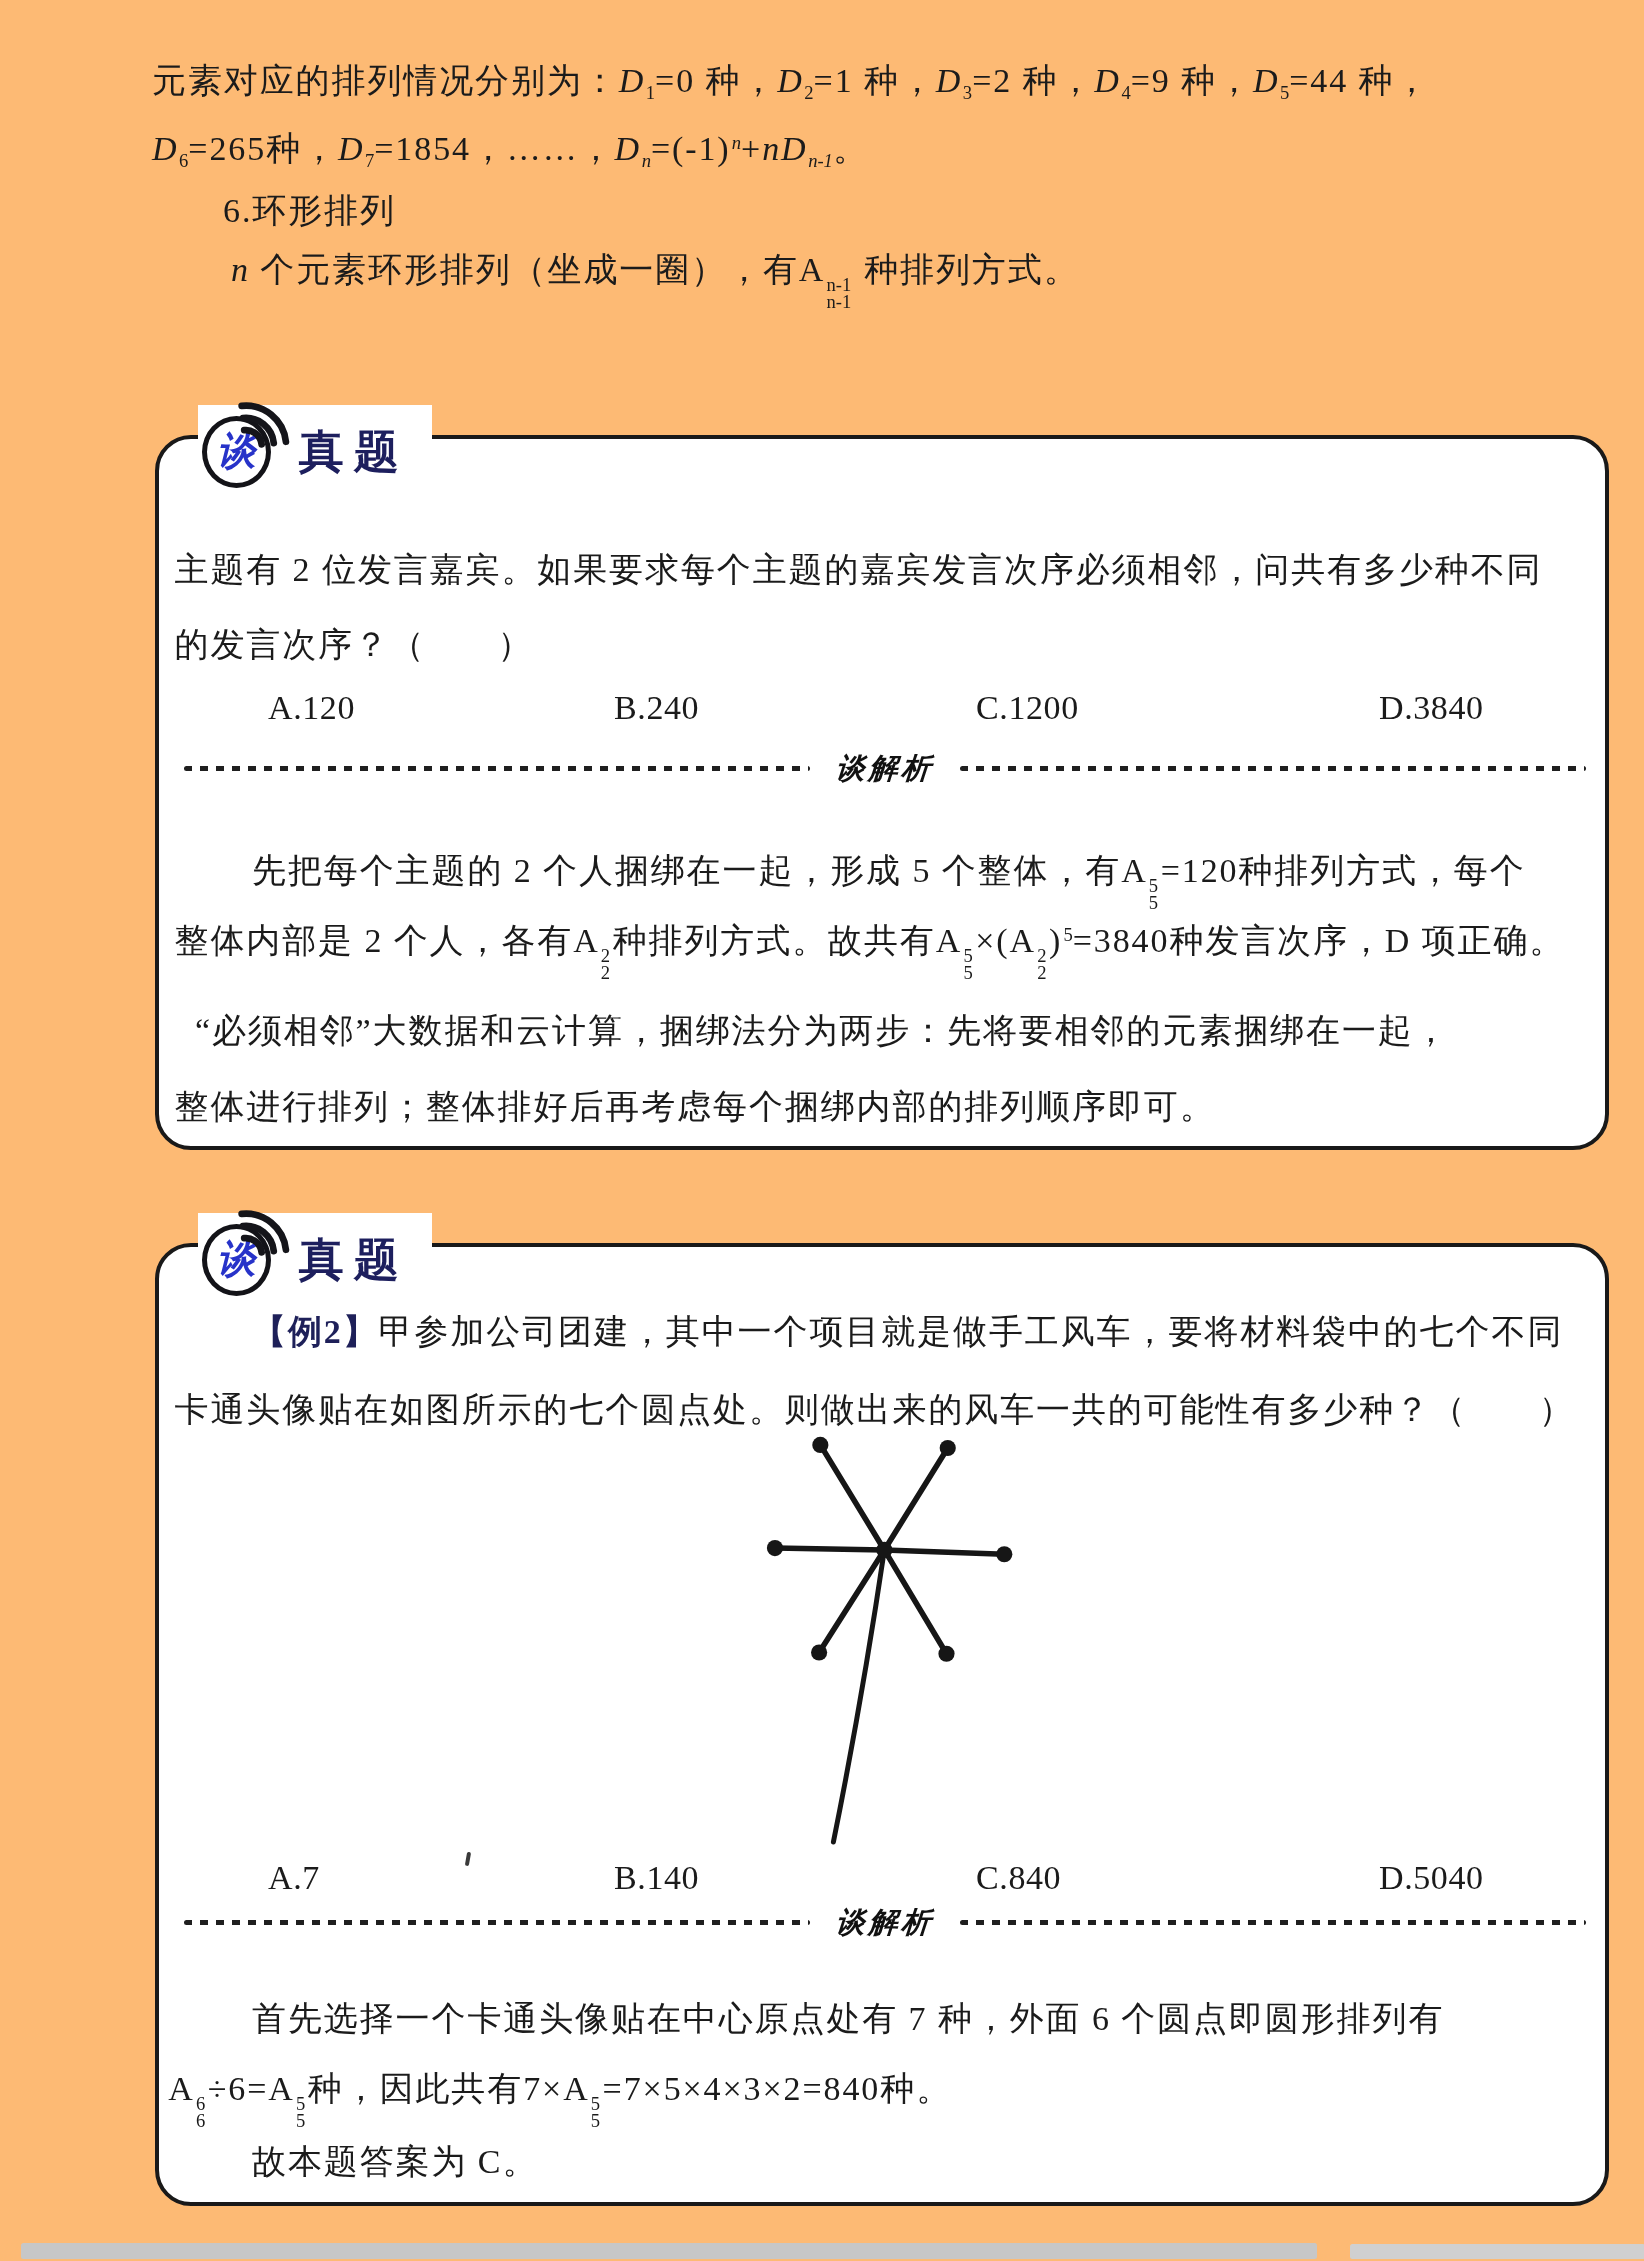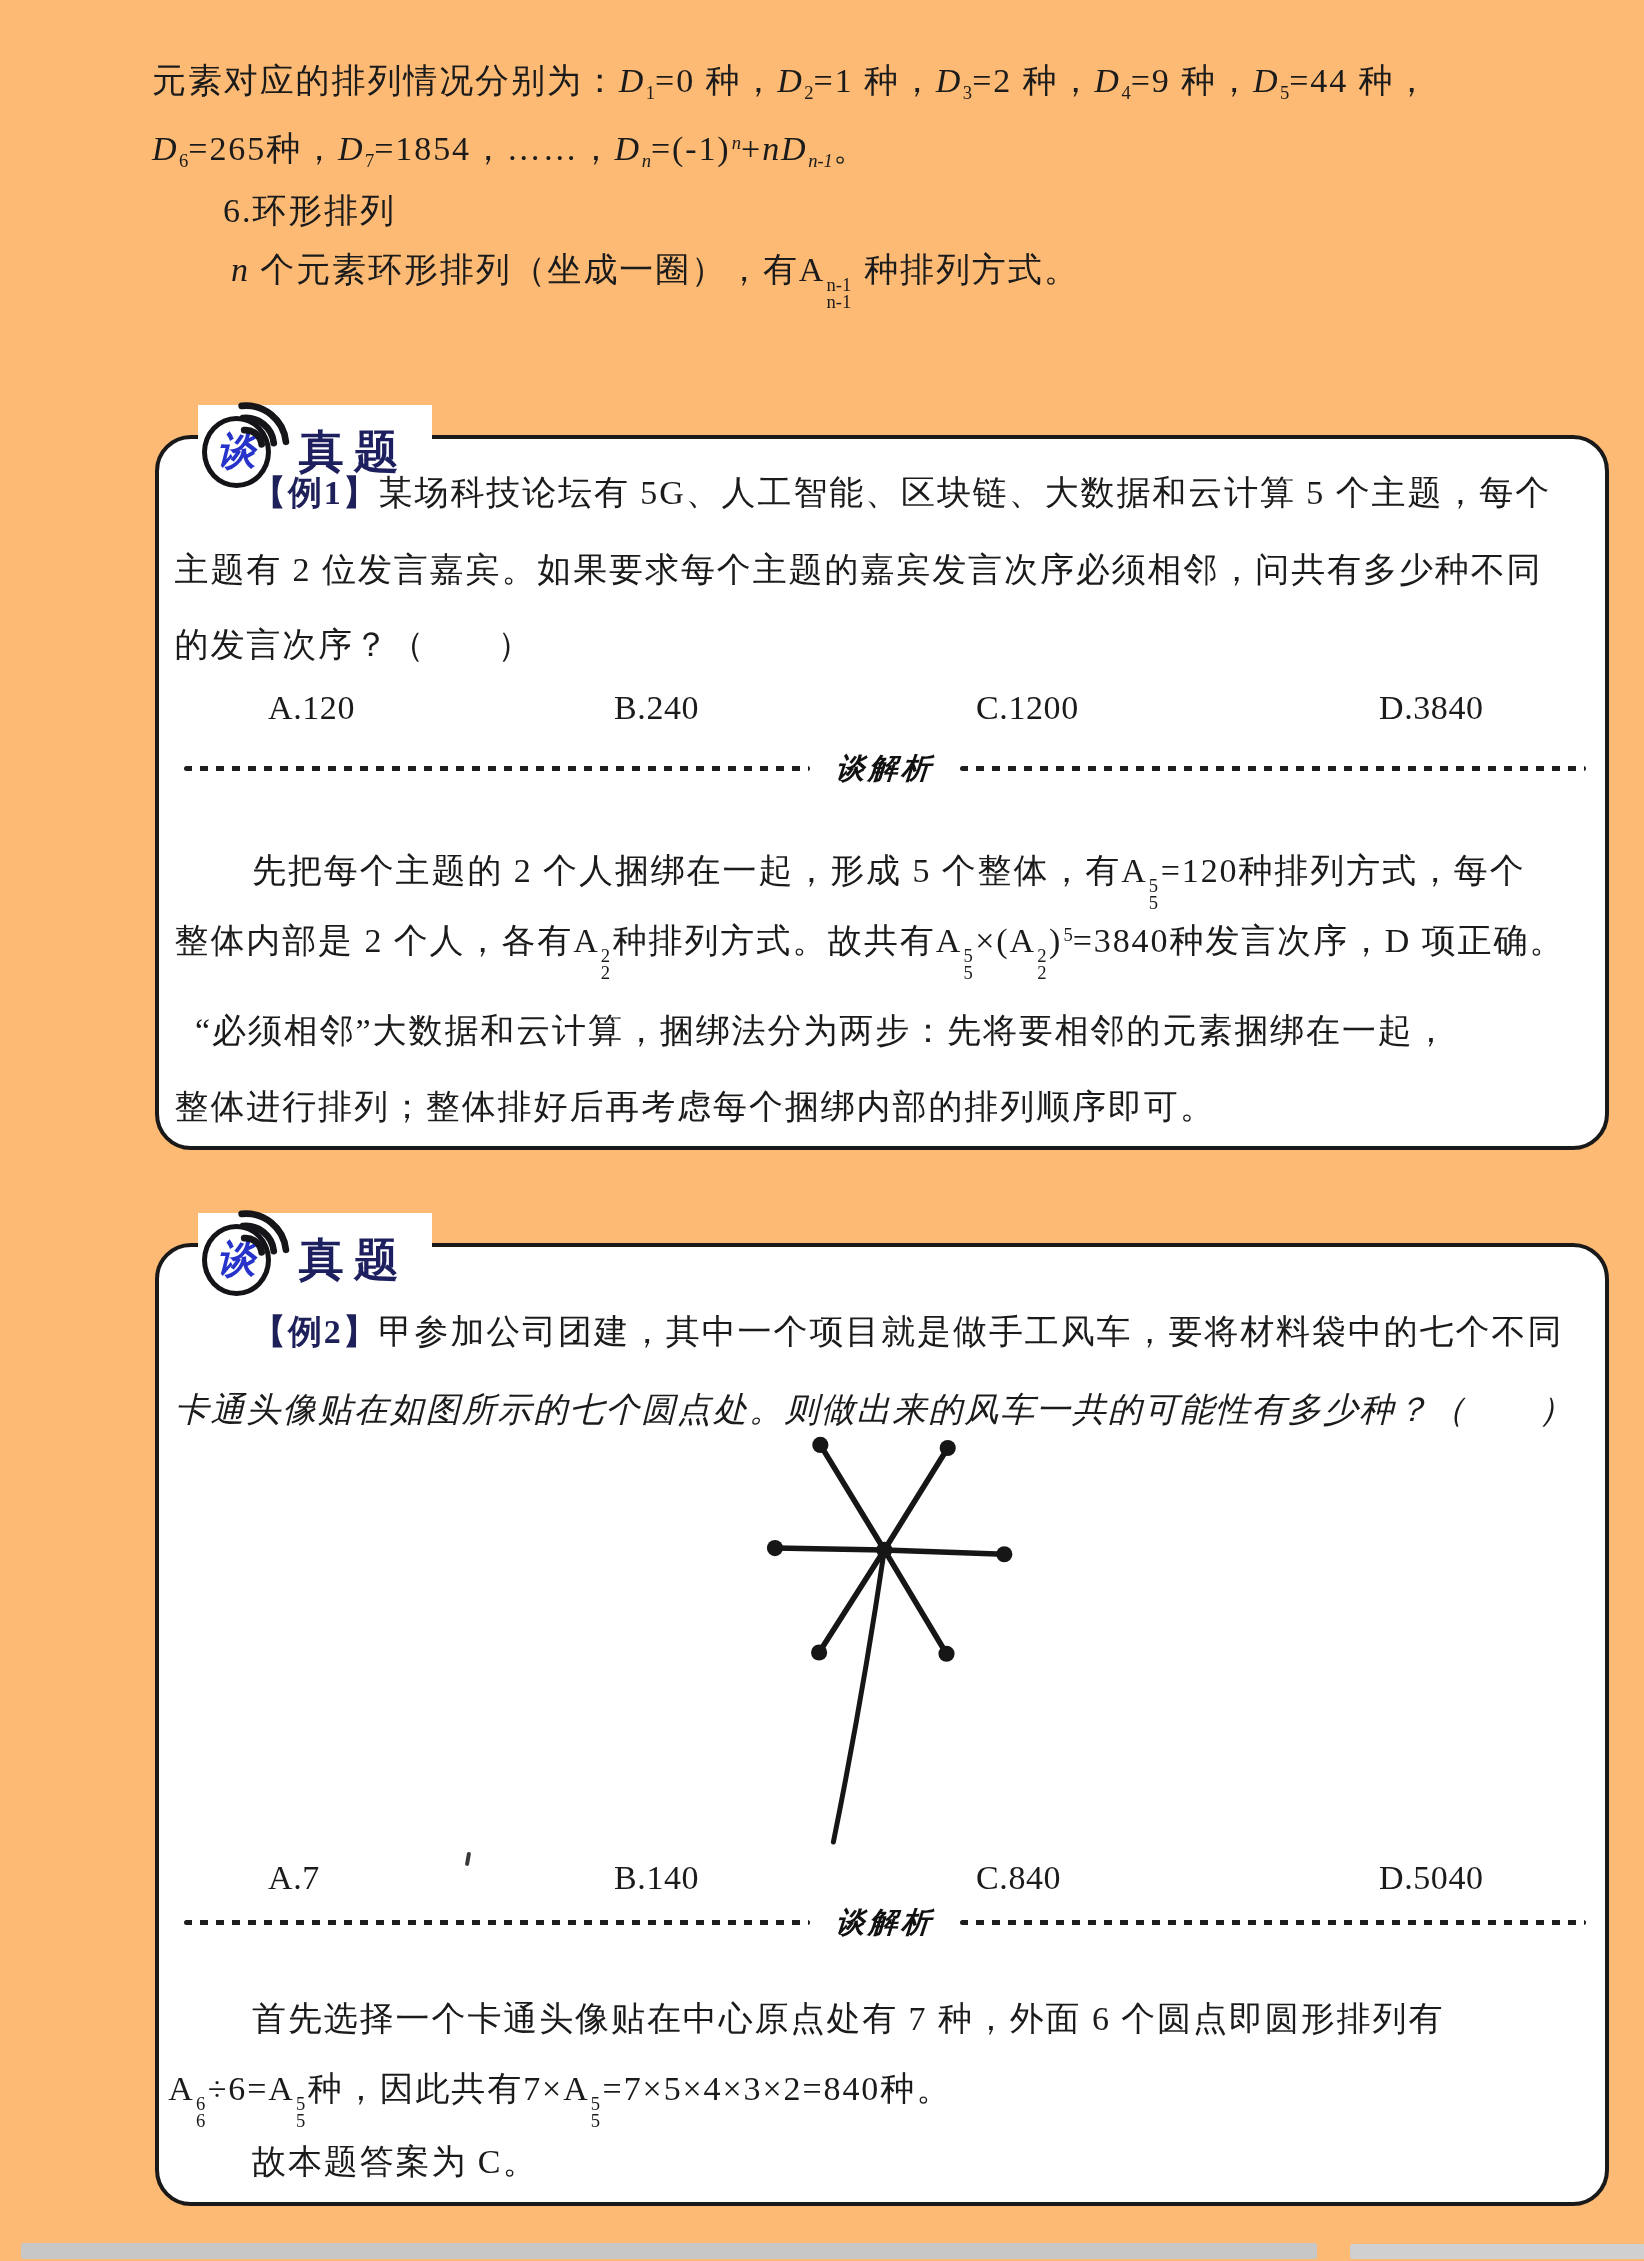--- a/index.html
+++ b/index.html
@@ -127,21 +127,20 @@
         <span class="badge-glyph">谈</span>
         <svg class="wifi" viewBox="0 0 100 100">
           <path d="M38 88 A26 26 0 0 0 12 62" fill="none" stroke="#15151a" stroke-width="11" stroke-linecap="round"></path>
           <path d="M58 88 A46 46 0 0 0 12 42" fill="none" stroke="#15151a" stroke-width="11" stroke-linecap="round"></path>
           <path d="M78 88 A66 66 0 0 0 12 22" fill="none" stroke="#15151a" stroke-width="11" stroke-linecap="round"></path>
         </svg>
       </span>
       <span class="badge-label">真题</span>
     </div>
 
-    <div class="b-row" style="left:93px;top:31px;"><span class="tk token-ex"><span>【例1】</span></span><span class="tk"><span>某场科技论坛有 5G、人工智能、区块链、大数据和云计算 5 个主题，每个</span></span></div>
     <div class="b-row" style="left:15.5px;top:108px;"><span class="tk"><span>主题有 2 位发言嘉宾。如果要求每个主题的嘉宾发言次序必须相邻，问共有多少种不同</span></span></div>
     <div class="b-row" style="left:15.5px;top:183px;"><span class="tk"><span>的发言次序？（　　）</span></span></div>
 
     <div class="opts" style="top:250px;">
       <span class="opt o0">A.120</span>
       <span class="opt o1">B.240</span>
       <span class="opt o2">C.1200</span>
       <span class="opt o3">D.3840</span>
     </div>
 
@@ -176,21 +175,21 @@
         <svg class="wifi" viewBox="0 0 100 100">
           <path d="M38 88 A26 26 0 0 0 12 62" fill="none" stroke="#15151a" stroke-width="11" stroke-linecap="round"></path>
           <path d="M58 88 A46 46 0 0 0 12 42" fill="none" stroke="#15151a" stroke-width="11" stroke-linecap="round"></path>
           <path d="M78 88 A66 66 0 0 0 12 22" fill="none" stroke="#15151a" stroke-width="11" stroke-linecap="round"></path>
         </svg>
       </span>
       <span class="badge-label">真题</span>
     </div>
 
     <div class="b-row" style="left:93px;top:62px;"><span class="tk token-ex"><span>【例2】</span></span><span class="tk"><span>甲参加公司团建，其中一个项目就是做手工风车，要将材料袋中的七个不同</span></span></div>
-    <div class="b-row" style="left:15.5px;top:140px;font-style:italic;"><span class="tk"><span>卡通头像贴在如图所示的七个圆点处。则做出来的风车一共的可能性有多少种？（　　）</span></span></div>
+    <div class="b-row" style="left:15.5px;top:140px;"><span class="tk"><span>卡通头像贴在如图所示的七个圆点处。则做出来的风车一共的可能性有多少种？（　　）</span></span></div>
 
     <svg class="figure" viewBox="0 0 560 700">
         <line x1="287" y1="193" x2="184" y2="24" stroke="#161616" stroke-width="9" stroke-linecap="round"></line>
         <circle cx="184" cy="24" r="13" fill="#161616"></circle>
         <line x1="287" y1="193" x2="389" y2="29" stroke="#161616" stroke-width="9" stroke-linecap="round"></line>
         <circle cx="389" cy="29" r="13" fill="#161616"></circle>
         <line x1="287" y1="193" x2="111" y2="190" stroke="#161616" stroke-width="9" stroke-linecap="round"></line>
         <circle cx="111" cy="190" r="13" fill="#161616"></circle>
         <line x1="287" y1="193" x2="480" y2="200" stroke="#161616" stroke-width="9" stroke-linecap="round"></line>
         <circle cx="480" cy="200" r="13" fill="#161616"></circle>

